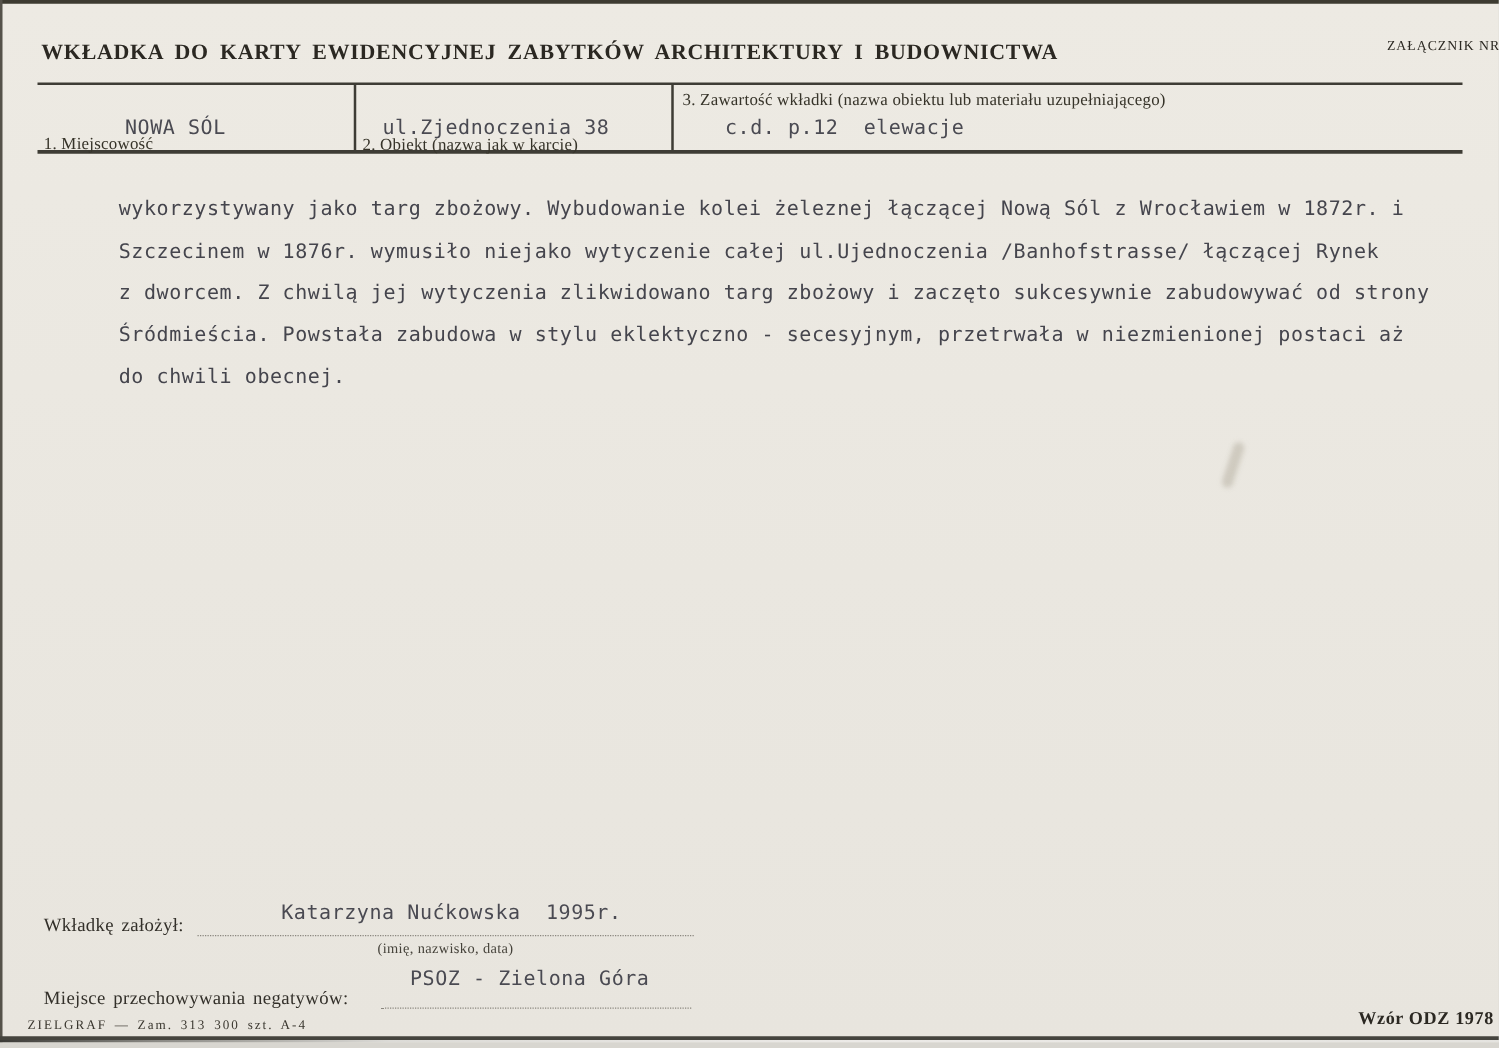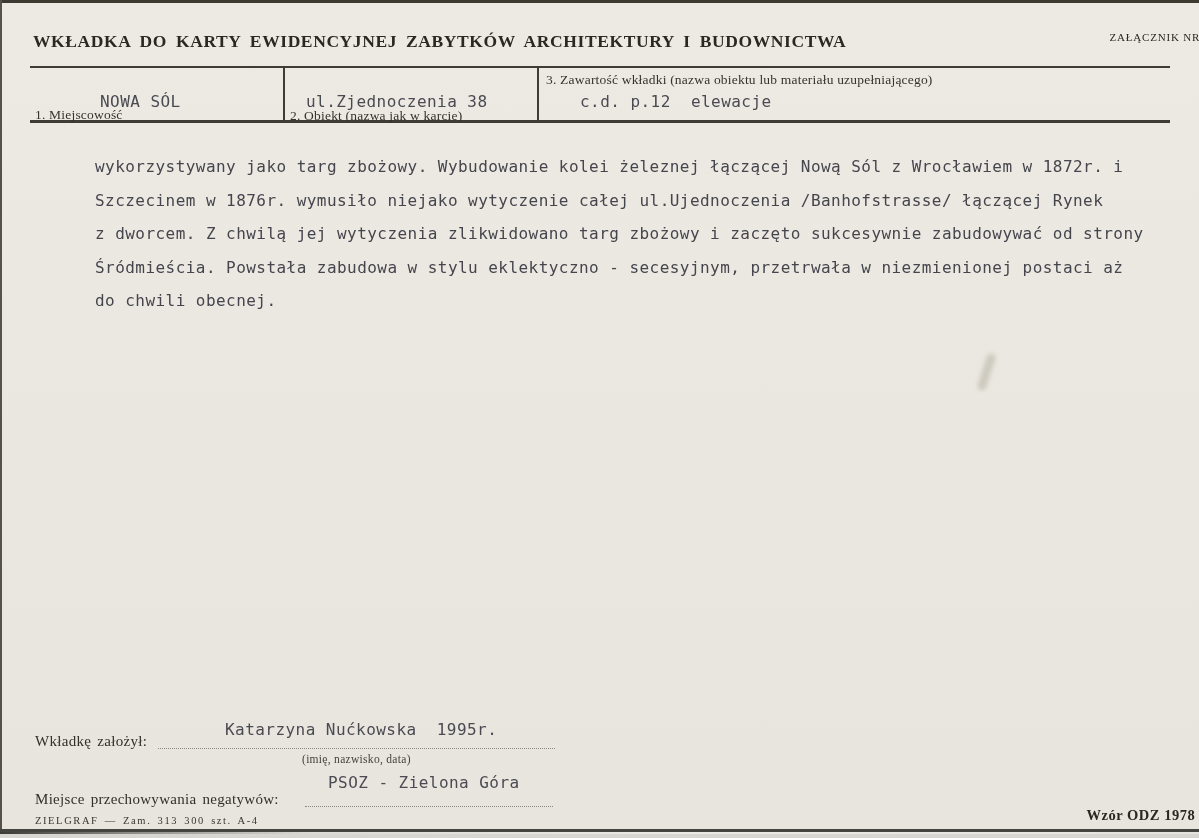--- a/index.html
+++ b/index.html
@@ -28,21 +28,21 @@
   .cell-value{position:absolute;font-size:16px;letter-spacing:0.45px;}
   
   .body-text{position:absolute;left:95px;top:150px;width:1080px;}
   .body-text .line{font-family:"DejaVu Sans Mono", monospace;color:#45454d;
     font-size:16px;letter-spacing:0.45px;line-height:33.6px;white-space:pre;}
   
   .f-label{position:absolute;font-size:15px;color:#33302a;letter-spacing:0.3px;word-spacing:2px;}
   .f-typed{position:absolute;font-size:16px;letter-spacing:0.45px;}
   .dotted{position:absolute;border-top:1.5px dotted #8a877f;height:0;}
   .f-hint{position:absolute;font-size:11.5px;color:#45423a;letter-spacing:0.3px;}
-  .print-info{position:absolute;left:35px;top:815px;font-size:10.5px;color:#3a372f;
+  .print-info{position:absolute;left:22px;top:815px;font-size:10.5px;color:#3a372f;
     letter-spacing:1.6px;word-spacing:2px;}
   .form-model{position:absolute;right:34px;top:795px;font-size:14.5px;font-weight:bold;
     letter-spacing:0.5px;color:#2b2822;margin-top:12px;}
   
   .stain{position:absolute;left:982px;top:353px;width:9px;height:38px;
     background:rgba(172,166,150,0.45);transform:rotate(18deg);border-radius:5px;
     filter:blur(2px);}
 </style>
 </head>
 <body>

